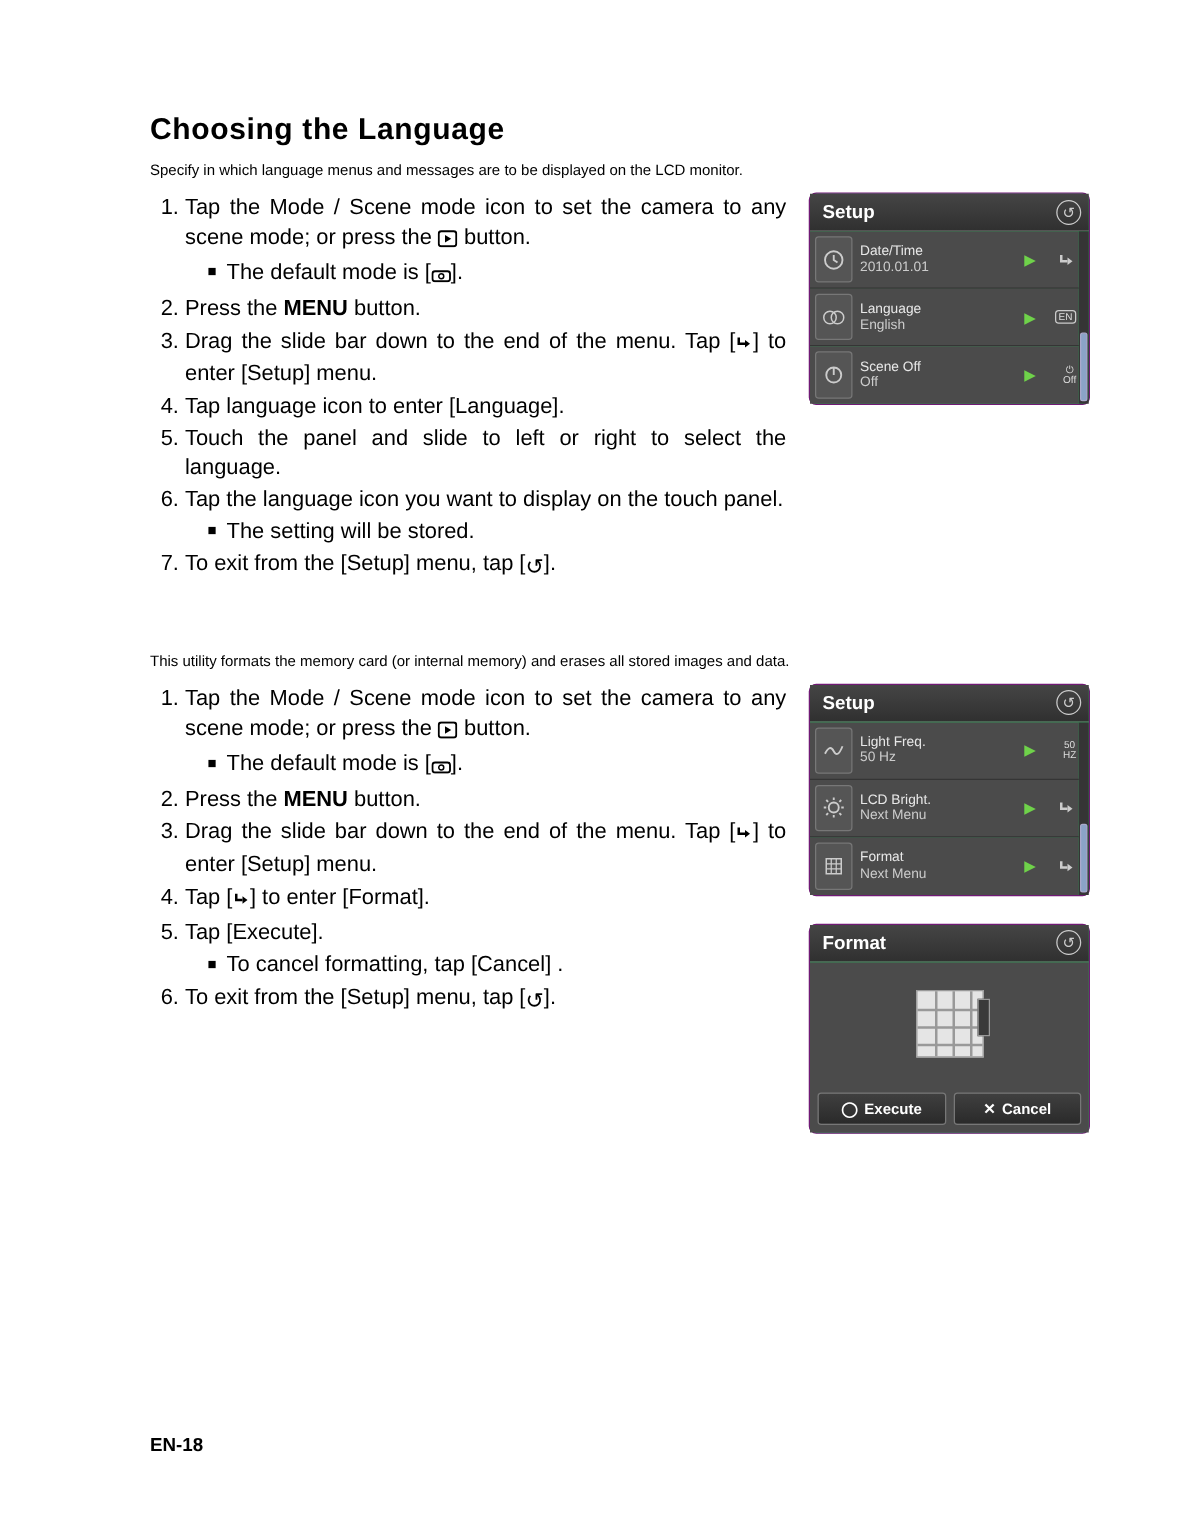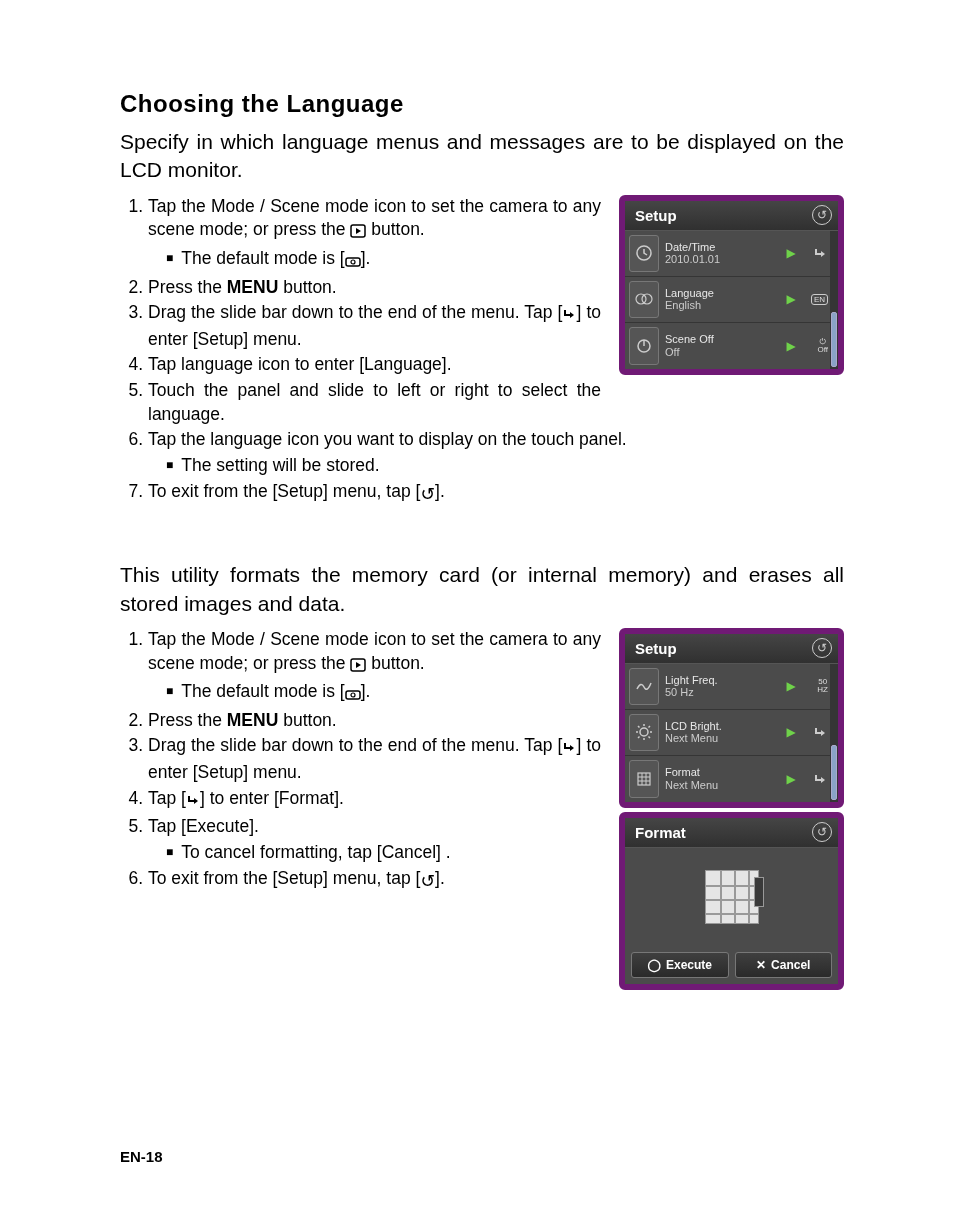--- a/index.html
+++ b/index.html
@@ -1,33 +1,33 @@
 <!DOCTYPE html>
 <html><head>
 <meta charset="utf-8">
 <style>
   * { box-sizing: border-box; margin: 0; padding: 0; }
   html, body { width: 954px; height: 1220px; background: #fff; font-family: Arial, Helvetica, sans-serif; color: #000; }
-  .page { padding: 90px 110px 40px 120px; position: relative; height: 100%; }
+  .page { padding: 90px 82px 40px 120px; position: relative; height: 100%; }
   h1 { font-family: "Arial Black", Arial, sans-serif; font-weight: 900; font-size: 24px; letter-spacing: 0.5px; margin-bottom: 10px; }
-  .intro { font-size: 21px; line-height: 1.35; text-align: justify; margin-bottom: 10px; }
+  .intro { font-size: 12px; line-height: 1.35; text-align: justify; margin-bottom: 10px; }
   .two-col { display: flex; gap: 18px; }
   .left { flex: 1 1 auto; min-width: 0; }
   .right { flex: 0 0 225px; }
   ol { list-style: decimal; padding-left: 28px; font-size: 17.5px; line-height: 1.35; }
   ol > li { margin-bottom: 2px; text-align: justify; }
   ol.full { padding-left: 28px; font-size: 17.5px; line-height: 1.35; }
   .sub { list-style: none; padding-left: 18px; margin-top: 2px; }
   .sub li::before { content: "■"; font-size: 12px; margin-right: 8px; position: relative; top: -2px; }
   .inline-icon { display: inline-block; vertical-align: -3px; }
   .page-num { position: absolute; left: 120px; bottom: 55px; font-weight: bold; font-size: 15px; }
   .section2 { margin-top: 55px; }
 
   
-  .panel { border: 6px solid #701a75; border-radius: 6px; background: #22c55e; padding: 0; margin-bottom: 4px; width: 225px; }
+  .panel { border: 1px solid #701a75; border-radius: 6px; background: #22c55e; padding: 0; margin-bottom: 22px; width: 225px; }
   .panel-header { background: linear-gradient(#454545,#303030); color: #fff; height: 30px; display: flex; align-items: center; padding: 0 6px 0 10px; border-bottom: 1px solid #555; }
   .panel-header .title { font-weight: bold; font-size: 15px; flex: 1; }
   .back-circ { width: 20px; height: 20px; border: 1.5px solid #ccc; border-radius: 50%; display: flex; align-items: center; justify-content: center; font-size: 12px; color: #ccc; }
   .row { display: flex; align-items: stretch; background: #4b4b4b; border-bottom: 1px solid #353535; height: 46px; }
   .row:last-child { border-bottom: none; }
   .row-icon { width: 30px; display: flex; align-items: center; justify-content: center; background: #555; border: 1px solid #777; margin: 4px; border-radius: 3px; color: #ddd; font-size: 13px; }
   .row-text { flex: 1; display: flex; flex-direction: column; justify-content: center; color: #e8e8e8; font-size: 11px; line-height: 1.15; padding-left: 2px; }
   .row-text .t1 { white-space: nowrap; }
   .row-text .t2 { white-space: nowrap; color: #ccc; }
   .row-arrow { width: 14px; display: flex; align-items: center; justify-content: center; color: #6fd24a; font-size: 12px; }

